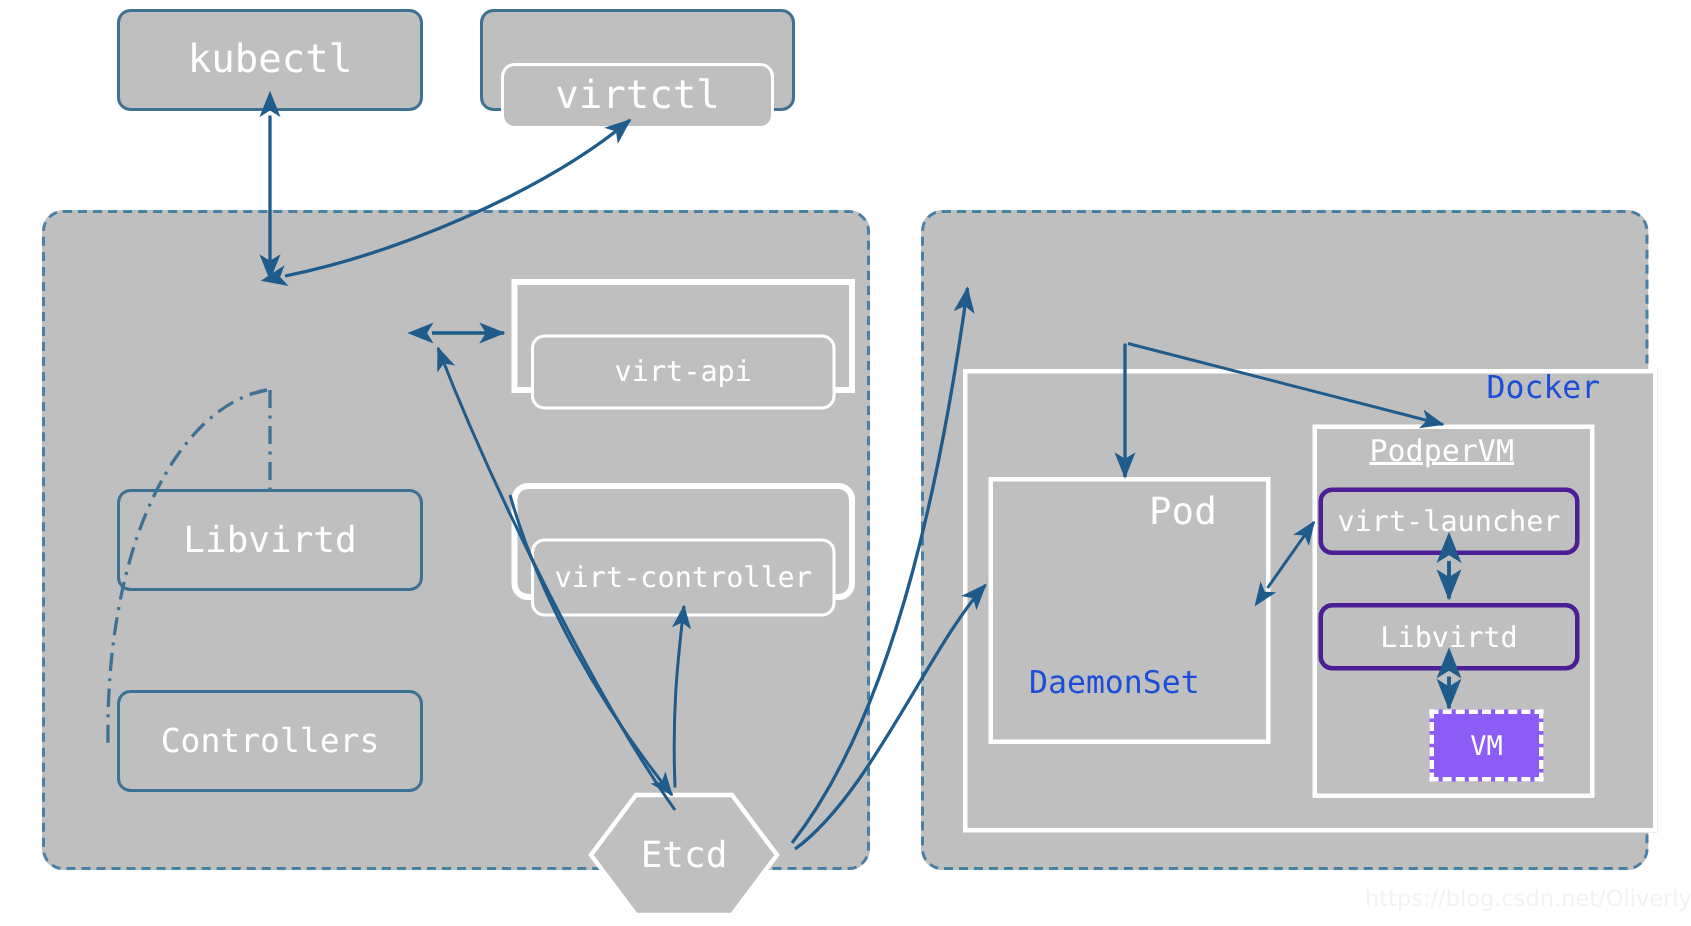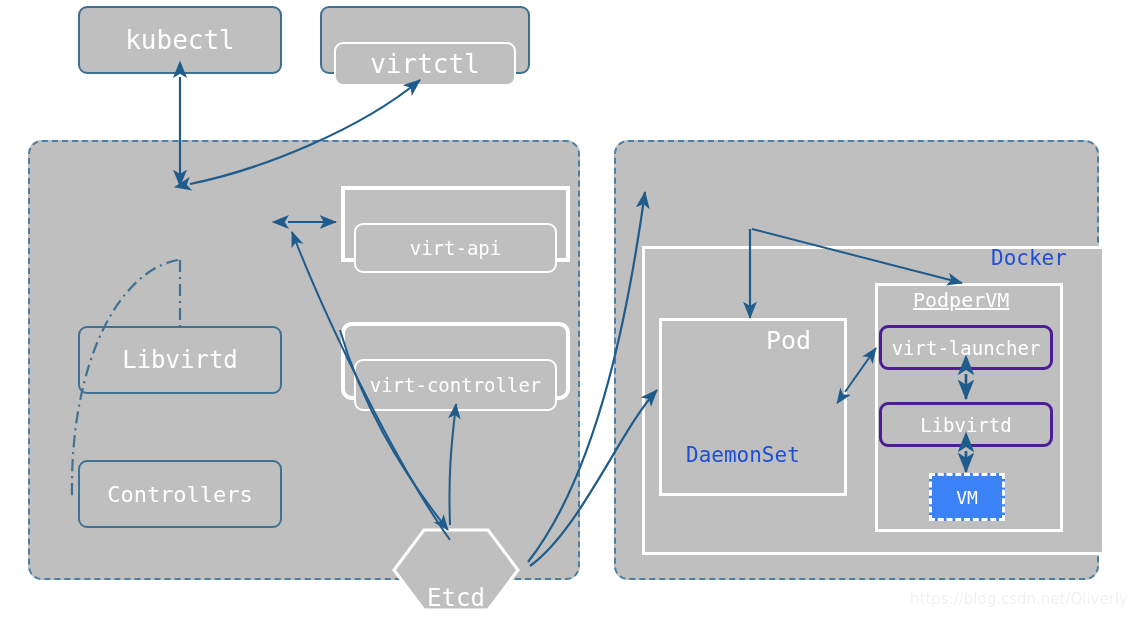--- a/index.html
+++ b/index.html
@@ -65,21 +65,22 @@
     border: 3px solid #ffffff;
     background: #bfbfbf;
   }
   .white-box-round {
     border: 3px solid #4c1d95;
     background: #bfbfbf;
     border-radius: 9px;
   }
   .dashed-white {
     border: 3px dashed #ffffff;
-    background: #3b82f6;
+    background: #8b5cf6;
+    margin-left: 24px;
   }
   .label-blue {
     position: absolute;
     color: #1d4ed8;
     font-family: "DejaVu Sans Mono", monospace;
     white-space: nowrap;
   }
   .label-white {
     position: absolute;
     color: #ffffff;
@@ -87,21 +88,21 @@
     white-space: nowrap;
   }
   .hexwrap {
     position: absolute;
   }
   .hex-label {
     position: absolute;
     color: #ffffff;
     font-family: "DejaVu Sans Mono", monospace;
     display: flex;
-    align-items: flex-end;
+    align-items: center;
     justify-content: center;
   }
   .watermark {
     position: absolute;
     color: #f2f2f2;
     font-family: "DejaVu Sans", sans-serif;
     font-size: 15px;
     white-space: nowrap;
   }
 </style>

